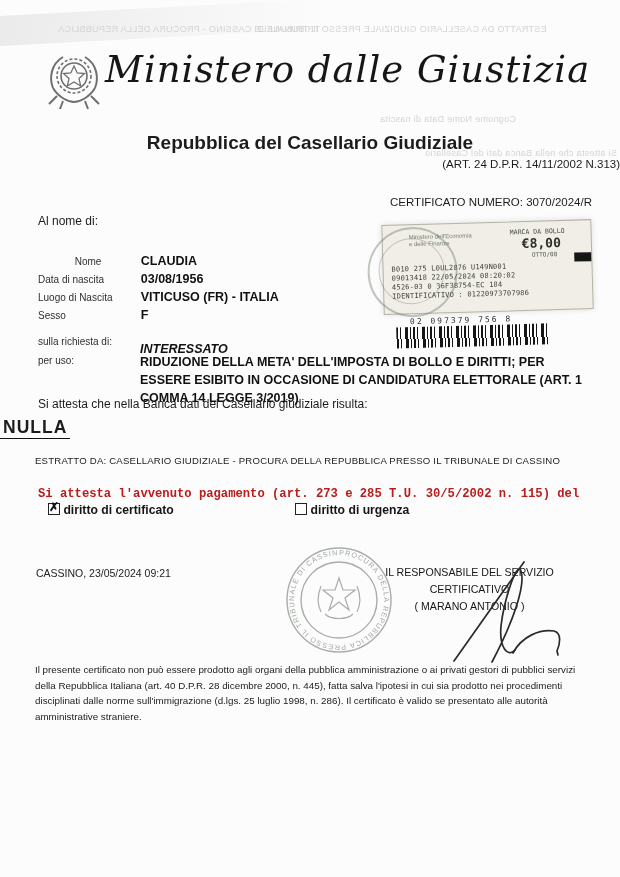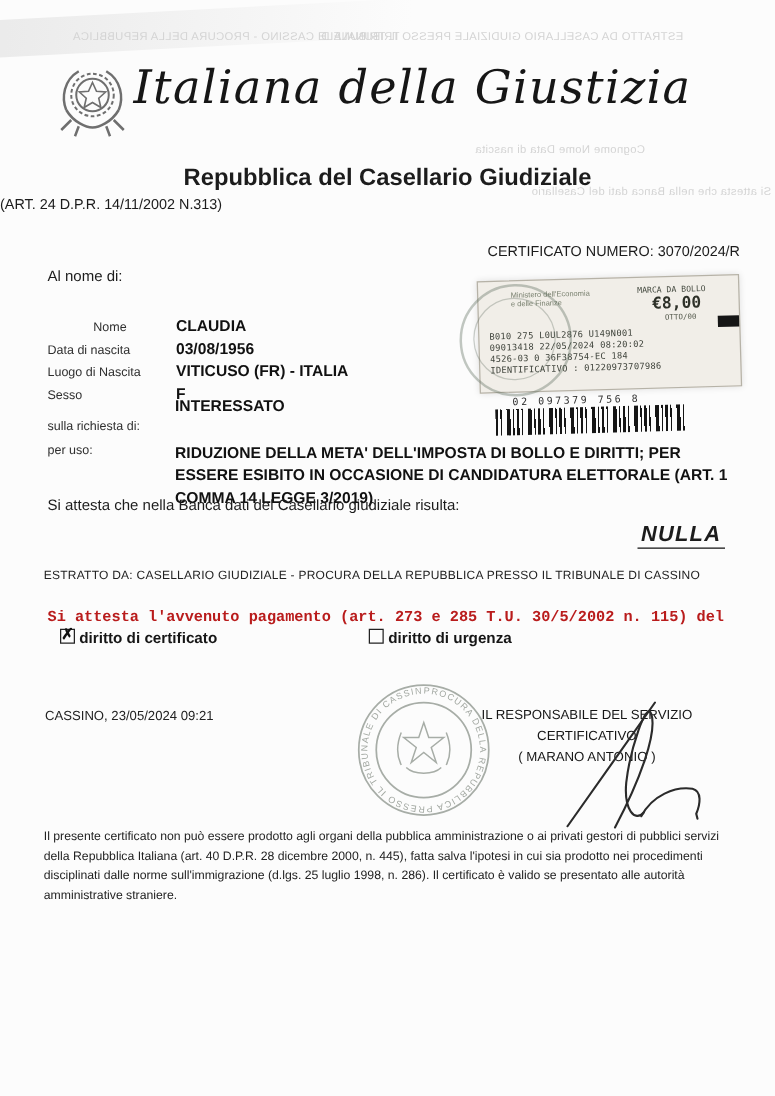--- a/index.html
+++ b/index.html
@@ -15,21 +15,21 @@
     transform:rotate(-3deg);}
   .bleed{transform:scaleX(-1);color:#d4d4d4;font-size:9px;white-space:nowrap;
     letter-spacing:.3px;filter:blur(.3px);}
   
   .emblem{left:33px;top:46px;}
   .ministry{left:105px;top:48px;width:450px;text-align:center;
     font-family:"DejaVu Serif",serif;font-style:italic;font-size:37px;
     color:#161616;letter-spacing:1px;white-space:nowrap;}
   .sys{left:0;right:0;top:108px;text-align:center;font-weight:bold;font-size:17px;}
   .certTitle{left:0;right:0;top:132px;text-align:center;font-weight:bold;font-size:19px;}
-  .lawref{left:0;right:0;top:158px;text-align:left;font-size:11.5px;}
+  .lawref{left:0;right:0;top:158px;text-align:right;font-size:11.5px;}
   .certnum{top:196px;right:28px;font-size:11.5px;}
   
   .alnome{left:38px;top:214px;font-size:12px;}
   .fieldrow{left:38px;height:18px;font-size:10px;color:#2f2f2f;}
   .fieldrow .lab{display:inline-block;width:100px;}
   .fieldrow .val{font-weight:bold;font-size:12.5px;color:#111;}
   
   .stampwrap{left:383px;top:222px;width:212px;transform:rotate(-1.6deg);}
   .mdb{position:relative;width:198px;height:82px;background:#f1eee8;
     border:1px solid #b6b2a7;box-shadow:0 0 6px rgba(0,0,0,.12);
@@ -53,21 +53,21 @@
   .bcnum{margin:3px 0 1px 26px;font-family:"DejaVu Sans Mono",monospace;
     font-size:8px;color:#333;letter-spacing:2px;}
   .barcode{margin-left:12px;width:152px;height:21px;
     background:repeating-linear-gradient(90deg,
       #151515 0 2px,transparent 2px 4px,#151515 4px 5px,transparent 5px 9px,
       #151515 9px 12px,transparent 12px 14px,#151515 14px 15px,transparent 15px 17px);}
   
   .reqlab{left:38px;font-size:10px;color:#2f2f2f;}
   .reqval{left:140px;width:450px;font-weight:bold;font-size:12.5px;line-height:18px;color:#111;}
   .siattesta{left:38px;top:397px;font-size:12px;text-align:center;}
-  .nulla{left:0;right:40px;top:417px;text-align:right;font-style:italic;}
+  .nulla{left:0;right:40px;top:417px;text-align:left;}
   .nulla span{font-weight:bold;font-size:17.5px;letter-spacing:1px;
     border-bottom:1.6px solid #111;padding:0 3px 1px;}
   .estratto{left:35px;top:455px;font-size:9.6px;letter-spacing:.2px;color:#222;}
   
   .pagamento{left:38px;top:487px;font-size:12.2px;font-weight:bold;color:#b91c1c;font-family:Liberation Mono, monospace;}
   .checkrow{left:48px;top:503px;font-size:12.2px;font-weight:bold;color:#161616;}
   .cbox{display:inline-block;width:10px;height:10px;border:1.3px solid #222;
     position:relative;vertical-align:-1px;}
   .cbox .mk{position:absolute;left:0px;top:-4px;font-size:12px;font-weight:bold;color:#111;}
   .opt2{margin-left:118px;}
@@ -98,21 +98,21 @@
         <circle cx="41" cy="30" r="17" stroke-dasharray="3,2"></circle>
         <circle cx="41" cy="30" r="13"></circle>
         <path d="M41 20 L44.2 27 L51.5 27.6 L46 32.6 L47.7 40 L41 36 L34.3 40 L36 32.6 L30.5 27.6 L37.8 27 Z" stroke-width="1.3"></path>
         <path d="M20 42 C16 32, 18 18, 30 11" stroke-width="2"></path>
         <path d="M62 42 C66 32, 64 18, 52 11" stroke-width="2"></path>
         <path d="M20 42 C26 52, 36 56, 41 56 C46 56, 56 52, 62 42" stroke-width="2"></path>
         <path d="M24 50 L16 58 M58 50 L66 58 M30 55 L27 63 M52 55 L55 63" stroke-width="2"></path>
       </g>
     </svg>
   </div>
-  <div class="abs ministry">Italiana della Giustizia</div>
+  <div class="abs ministry">Ministero dalle Giustizia</div>
   <div class="abs certTitle">Repubblica del Casellario Giudiziale</div>
   <div class="abs lawref">(ART. 24 D.P.R. 14/11/2002 N.313)</div>
   <div class="abs certnum">CERTIFICATO NUMERO: 3070/2024/R</div>
 
   <div class="abs alnome">Al nome di:</div>
   <div class="abs fieldrow" style="top:254px;text-align:center;">
     <span class="lab">Nome</span>
     <span class="val">CLAUDIA</span>
   </div>
   <div class="abs fieldrow" style="top:272px;">
@@ -146,21 +146,21 @@
       </div>
       <div class="postmark">
           <div class="inner"></div>
         </div>
     </div>
     <div class="bcnum">02 097379 756 8</div>
     <div class="barcode"></div>
   </div>
 
   <div class="abs reqlab" style="top:336px;">sulla richiesta di:</div>
-  <div class="abs reqval" style="top:316px;">INTERESSATO</div>
+  <div class="abs reqval" style="top:340px;font-style:italic;">INTERESSATO</div>
   <div class="abs reqlab" style="top:355px;">per uso:</div>
   <div class="abs reqval" style="top:353px;">RIDUZIONE DELLA META' DELL'IMPOSTA DI BOLLO E DIRITTI; PER ESSERE ESIBITO IN OCCASIONE DI CANDIDATURA ELETTORALE (ART. 1 COMMA 14 LEGGE 3/2019)</div>
 
   <div class="abs siattesta">Si attesta che nella Banca dati del Casellario giudiziale risulta:</div>
   <div class="abs nulla"><span>NULLA</span></div>
   <div class="abs estratto">ESTRATTO DA: CASELLARIO GIUDIZIALE - PROCURA DELLA REPUBBLICA PRESSO IL TRIBUNALE DI CASSINO</div>
 
   <div class="abs pagamento">Si attesta l'avvenuto pagamento (art. 273 e 285 T.U. 30/5/2002 n. 115) del</div>
   <div class="abs checkrow">
     <span class="cbox"><span class="mk">✗</span></span>

